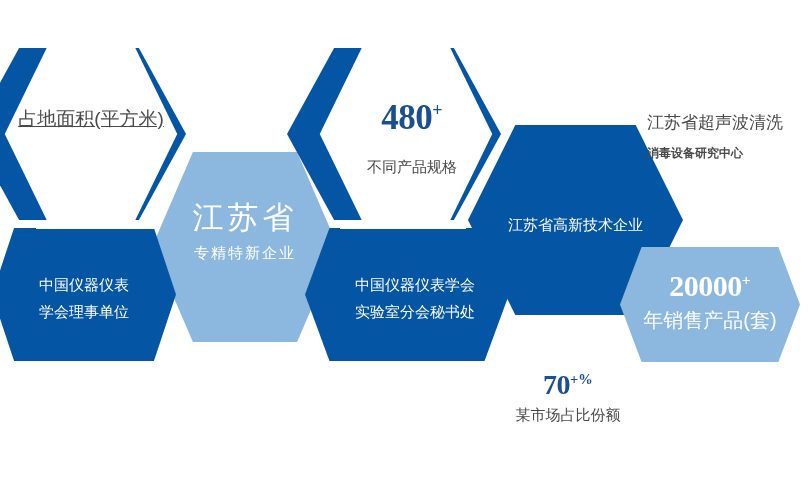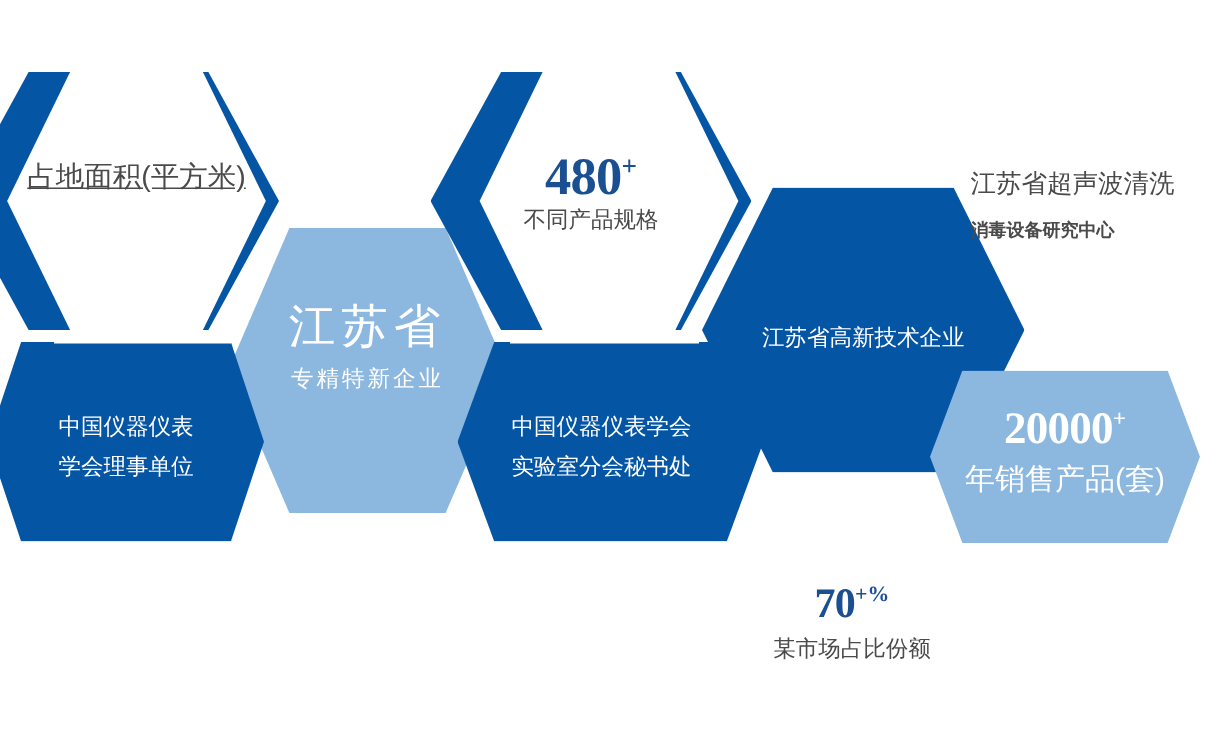--- a/index.html
+++ b/index.html
@@ -102,52 +102,52 @@
   </div>
 
   <div class="hex fill-light" style="left:152px; top:152px; width:186px; height:190px;"></div>
   <div class="cell" style="left:152px; top:186px; width:186px;">
     <div class="brand-big" style="font-size:31px;margin-top:16px;">江苏省</div>
     <div class="brand-sub" style="font-size:15px; margin-top:11px;">专精特新企业</div>
   </div>
 
   <div class="hex fill-dark" style="left:287px; top:48px; width:214px; height:172px;"></div>
   <div class="hex-round" style="left:318px; top:42px; width:176px; height:184px;"></div>
-  <div class="cell" style="left:306px; top:100px; width:176px;">
+  <div class="cell" style="left:324px; top:100px; width:176px;">
     <div class="num num-blue" style="font-size:35px;"><span>480</span><span class="sup">+</span></div>
-    <div class="cap cap-gray" style="font-size:15px; margin-top:2px;">不同产品规格</div>
+    <div class="cap cap-gray" style="font-size:15px; margin-top:22px;">不同产品规格</div>
   </div>
 
   <div class="hex fill-dark" style="left:468px; top:125px; width:215px; height:190px;"></div>
   <div class="label-white" style="position:absolute; left:468px; top:216px; width:215px; text-align:center; font-size:15px;">江苏省高新技术企业</div>
 
   <div style="position:absolute; left:647px; top:111px;">
     <div class="label-gray" style="font-size:17px;">江苏省超声波清洗</div>
     <div class="label-gray line2" style="font-size:12px;font-weight:bold;">消毒设备研究中心</div>
   </div>
 
   <div class="hex-flat fill-dark" style="left:-8px; top:228px; width:184px; height:133px;"></div>
   <div class="cell" style="left:-8px; top:277px; width:184px;">
     <div class="label-white" style="font-size:15px;">中国仪器仪表</div>
     <div class="label-white line2" style="font-size:15px;">学会理事单位</div>
   </div>
 
   <div class="hex-flat fill-dark" style="left:305px; top:228px; width:204px; height:133px;"></div>
-  <div class="cell" style="left:299px; top:277px; width:204px;">
+  <div class="cell" style="left:313px; top:277px; width:204px;">
     <div class="label-white" style="font-size:15px;">中国仪器仪表学会</div>
     <div class="label-white line2" style="font-size:15px;">实验室分会秘书处</div>
   </div>
 
   <div class="hex-flat fill-light" style="left:620px; top:247px; width:180px; height:115px;"></div>
   <div class="cell" style="left:620px; top:270px; width:180px;">
     <div class="num num-white" style="font-size:30px;"><span>20000</span><span class="sup">+</span></div>
     <div class="cap cap-white" style="font-size:20px; margin-top:8px;">年销售产品(套)</div>
   </div>
 
-  <div class="cell" style="left:478px; top:388px; width:180px;">
+  <div class="cell" style="left:478px; top:370px; width:180px;">
     <div class="num num-blue" style="font-size:28px;"><span>70</span><span class="sup">+%</span></div>
     <div class="cap cap-gray" style="font-size:15px; margin-top:8px;">某市场占比份额</div>
   </div>
 
   <div style="position:absolute; left:36px; top:220px; width:118px; height:9px; background:#ffffff;"></div>
   <div style="position:absolute; left:340px; top:220px; width:126px; height:9px; background:#ffffff;"></div>
 
 </div>
 
 </body></html>

